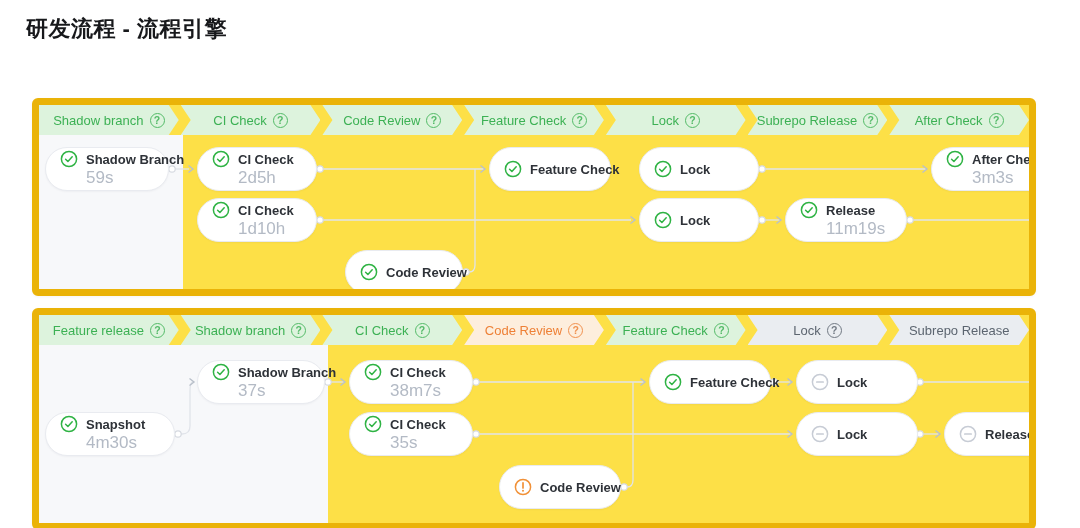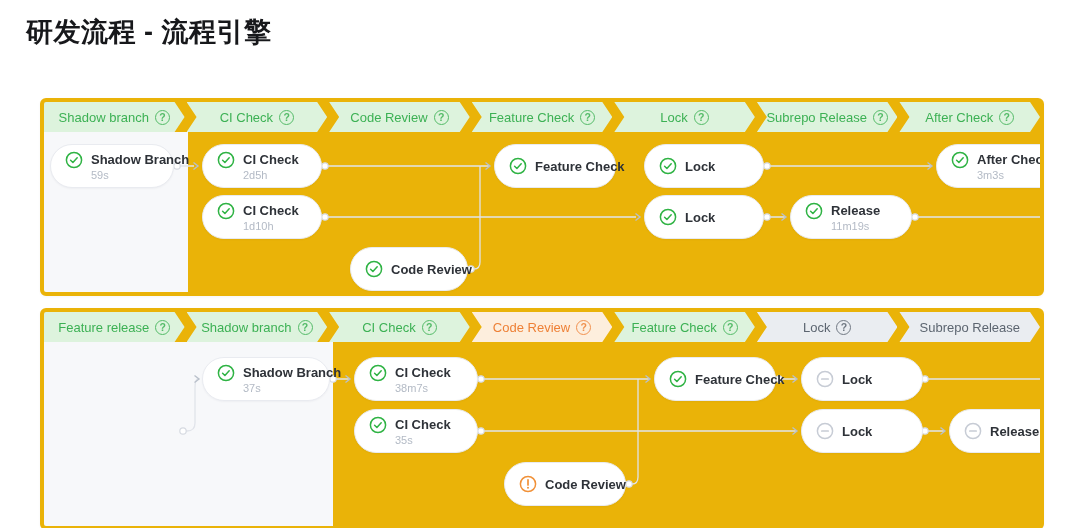--- a/index.html
+++ b/index.html
@@ -1,22 +1,22 @@
 <!DOCTYPE html>
 <html><head>
 <meta charset="utf-8">
 <style>
   * { box-sizing: border-box; margin: 0; padding: 0; }
   html, body { width: 1080px; height: 528px; overflow: hidden; background: #ffffff;
     font-family: "Liberation Sans", sans-serif; }
-  .page-title { position: absolute; left: 26px; top: 14px; font-size: 27px;
+  .page-title { position: absolute; left: 26px; top: 14px; font-size: 22px;
     font-weight: 800; color: #17181b; letter-spacing: 0.5px; }
 
-  .panel { position: absolute; left: 40px; width: 1004px; background: #eab308;
-    border: 4px solid #eab308; border-radius: 6px; overflow: hidden;
+  .panel { position: absolute; left: 32px; width: 1004px; background: #fde047;
+    border: 7px solid #eab308; border-radius: 6px; overflow: hidden;
     box-shadow: 0 1px 3px rgba(25,30,45,0.04); }
   #panel-1 { top: 98px; height: 198px; }
   #panel-2 { top: 308px; height: 222px; }
 
   .stage-header { display: flex; height: 30px; }
   .stage { flex: 1 1 0; height: 30px; display: flex; align-items: center;
     justify-content: center; gap: 6px; font-size: 13px; white-space: nowrap;
     clip-path: polygon(0 0, calc(100% - 10px) 0, 100% 50%, calc(100% - 10px) 100%, 0 100%, 10px 50%); }
   .stage.first { clip-path: polygon(0 0, calc(100% - 10px) 0, 100% 50%, calc(100% - 10px) 100%, 0 100%); }
   .stage + .stage { margin-left: 2px; }
@@ -38,21 +38,21 @@
   .wire-dot { fill: #fff; stroke: #d6dae1; stroke-width: 1.2; }
   .wire-arrow { stroke: #b9c0ca; stroke-width: 1.4; fill: none; }
 
   .node { position: absolute; height: 44px; background: #fff; border: 1px solid #e9ebf0;
     border-radius: 22px; display: grid; grid-template-columns: 18px auto;
     column-gap: 8px; align-content: center; align-items: center; padding-left: 14px;
     box-shadow: 0 1px 2px rgba(25,30,45,0.04); }
   .node .nicon { width: 18px; height: 18px; grid-column: 1; grid-row: 1; }
   .node .nlabel { grid-column: 2; grid-row: 1; font-size: 13px; font-weight: 700;
     color: #2e3238; white-space: nowrap; }
-  .node .ndur { grid-column: 2; grid-row: 2; font-size: 11px; color: #b3bac5;
+  .node .ndur { grid-column: 2; grid-row: 2; font-size: 17px; color: #b3bac5;
     white-space: nowrap; line-height: 1.15; }
   .node .ndur:empty { display: none; }
 </style>
 </head>
 <body>
 
 <h1 class="page-title">研发流程 - 流程引擎</h1>
 
 <section class="panel" id="panel-1">
   <div class="stage-header">
@@ -234,20 +234,28 @@
       <circle class="wire-dot" cx="881" cy="89" r="3.2"></circle>
       <circle class="wire-dot" cx="585" cy="142" r="3.2"></circle>
       <path class="wire-arrow" d="M150.5 33.5 L155 37 L150.5 40.5"></path>
       <path class="wire-arrow" d="M301.5 33.5 L306 37 L301.5 40.5"></path>
       <path class="wire-arrow" d="M601.5 33.5 L606 37 L601.5 40.5"></path>
       <path class="wire-arrow" d="M748.5 33.5 L753 37 L748.5 40.5"></path>
       <path class="wire-arrow" d="M748.5 85.5 L753 89 L748.5 92.5"></path>
       <path class="wire-arrow" d="M896.5 85.5 L901 89 L896.5 92.5"></path>
     </svg>
 
+    <div class="node" style="left:6px;top:67px;width:130px">
+      <span class="nicon"><svg viewBox="0 0 18 18">
+            <circle cx="9" cy="9" r="7.6" fill="#fff" stroke="#2fb344" stroke-width="1.5"></circle>
+            <path d="M5.6 9.3 L7.9 11.5 L12.2 6.8" stroke="#2fb344" stroke-width="1.5" fill="none" stroke-linecap="round" stroke-linejoin="round"></path>
+          </svg></span>
+      <span class="nlabel">Snapshot</span>
+      <span class="ndur">4m30s</span>
+    </div>
     <div class="node" style="left:158px;top:15px;width:128px">
       <span class="nicon"><svg viewBox="0 0 18 18">
             <circle cx="9" cy="9" r="7.6" fill="#fff" stroke="#2fb344" stroke-width="1.5"></circle>
             <path d="M5.6 9.3 L7.9 11.5 L12.2 6.8" stroke="#2fb344" stroke-width="1.5" fill="none" stroke-linecap="round" stroke-linejoin="round"></path>
           </svg></span>
       <span class="nlabel">Shadow Branch</span>
       <span class="ndur">37s</span>
     </div>
     <div class="node" style="left:310px;top:15px;width:124px">
       <span class="nicon"><svg viewBox="0 0 18 18">

